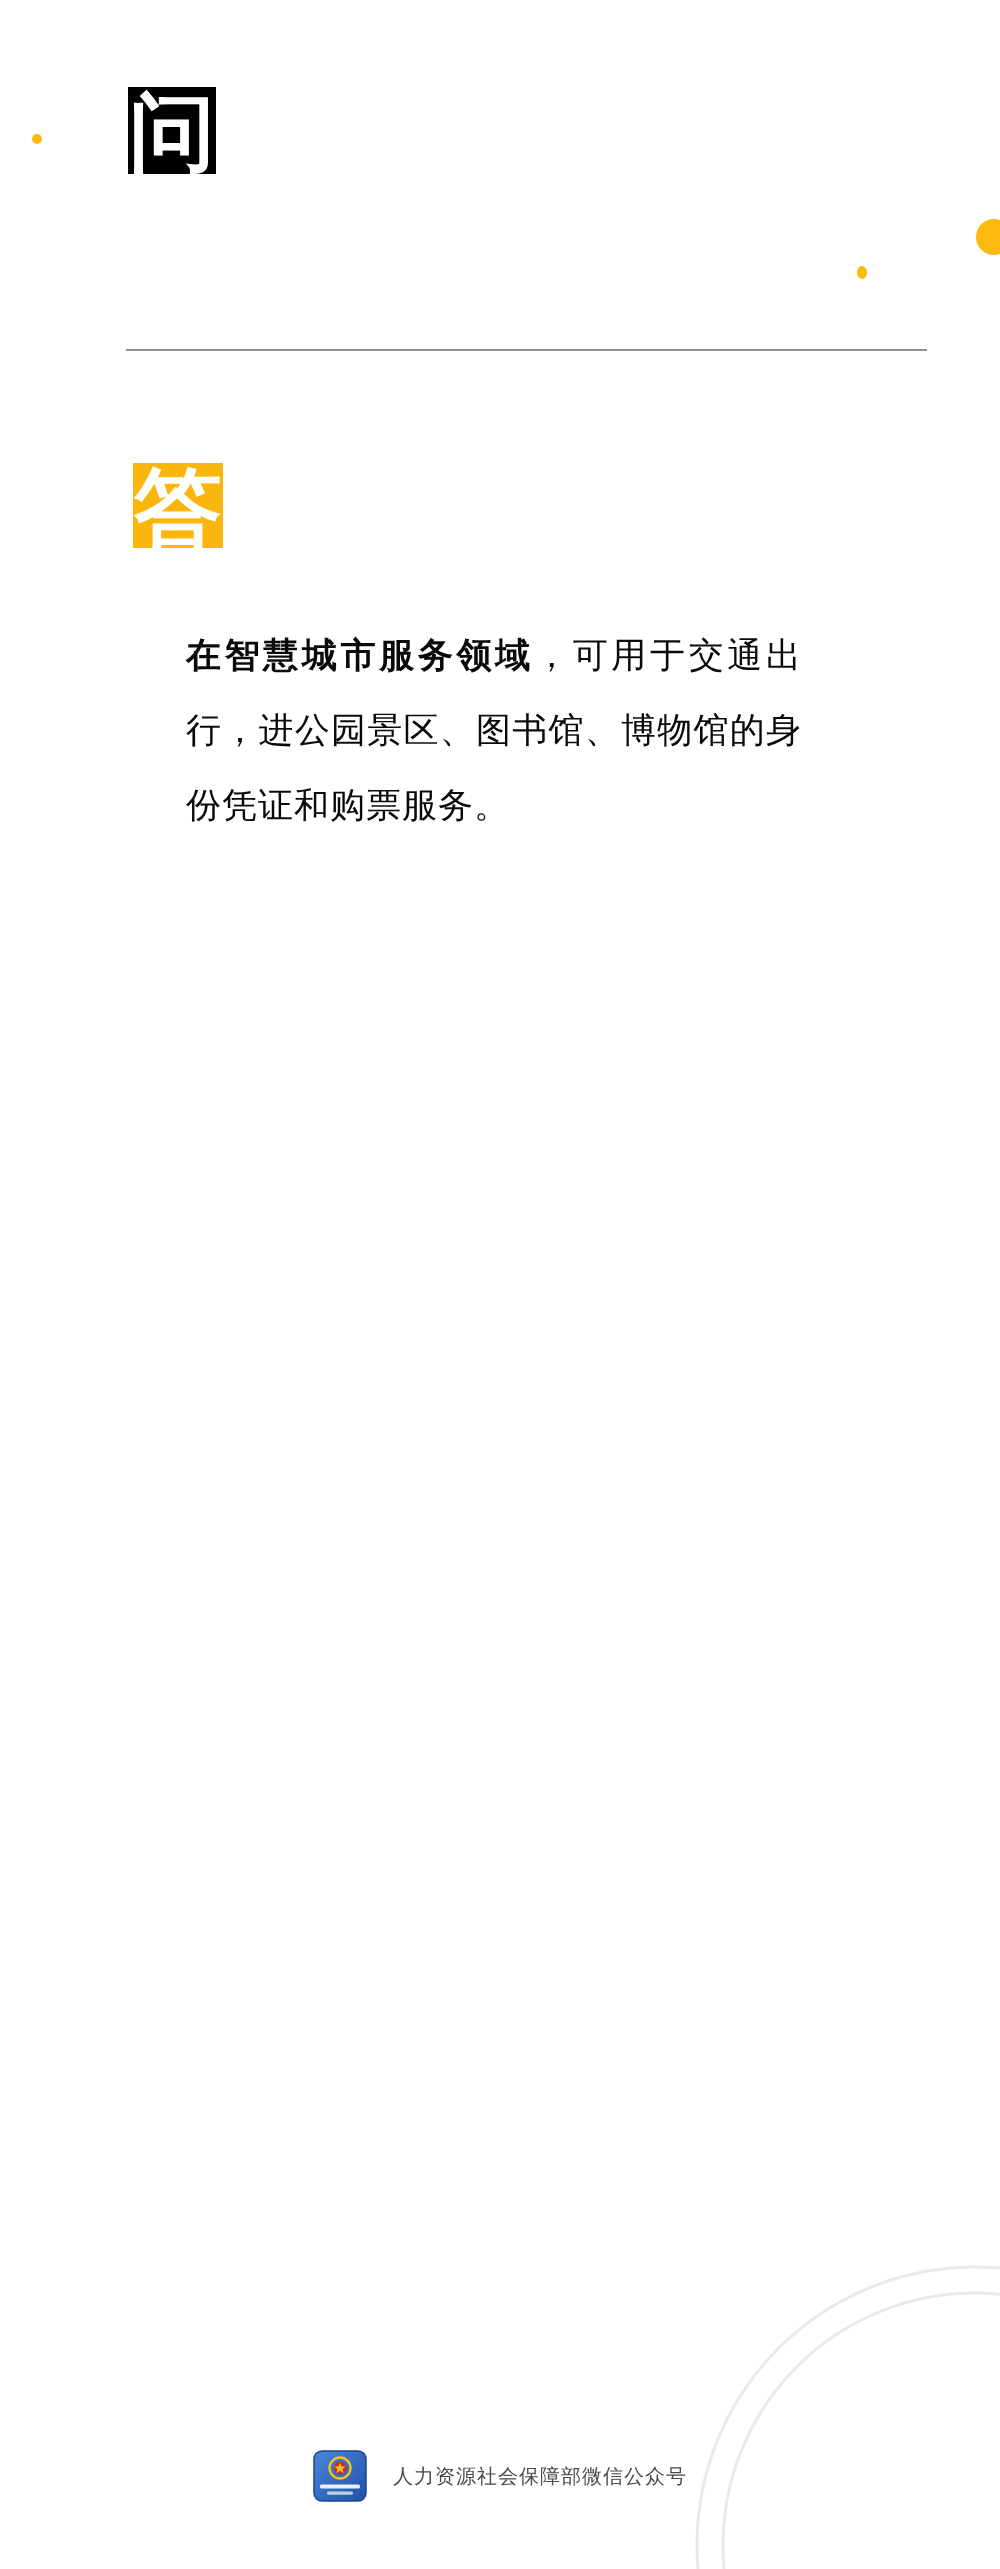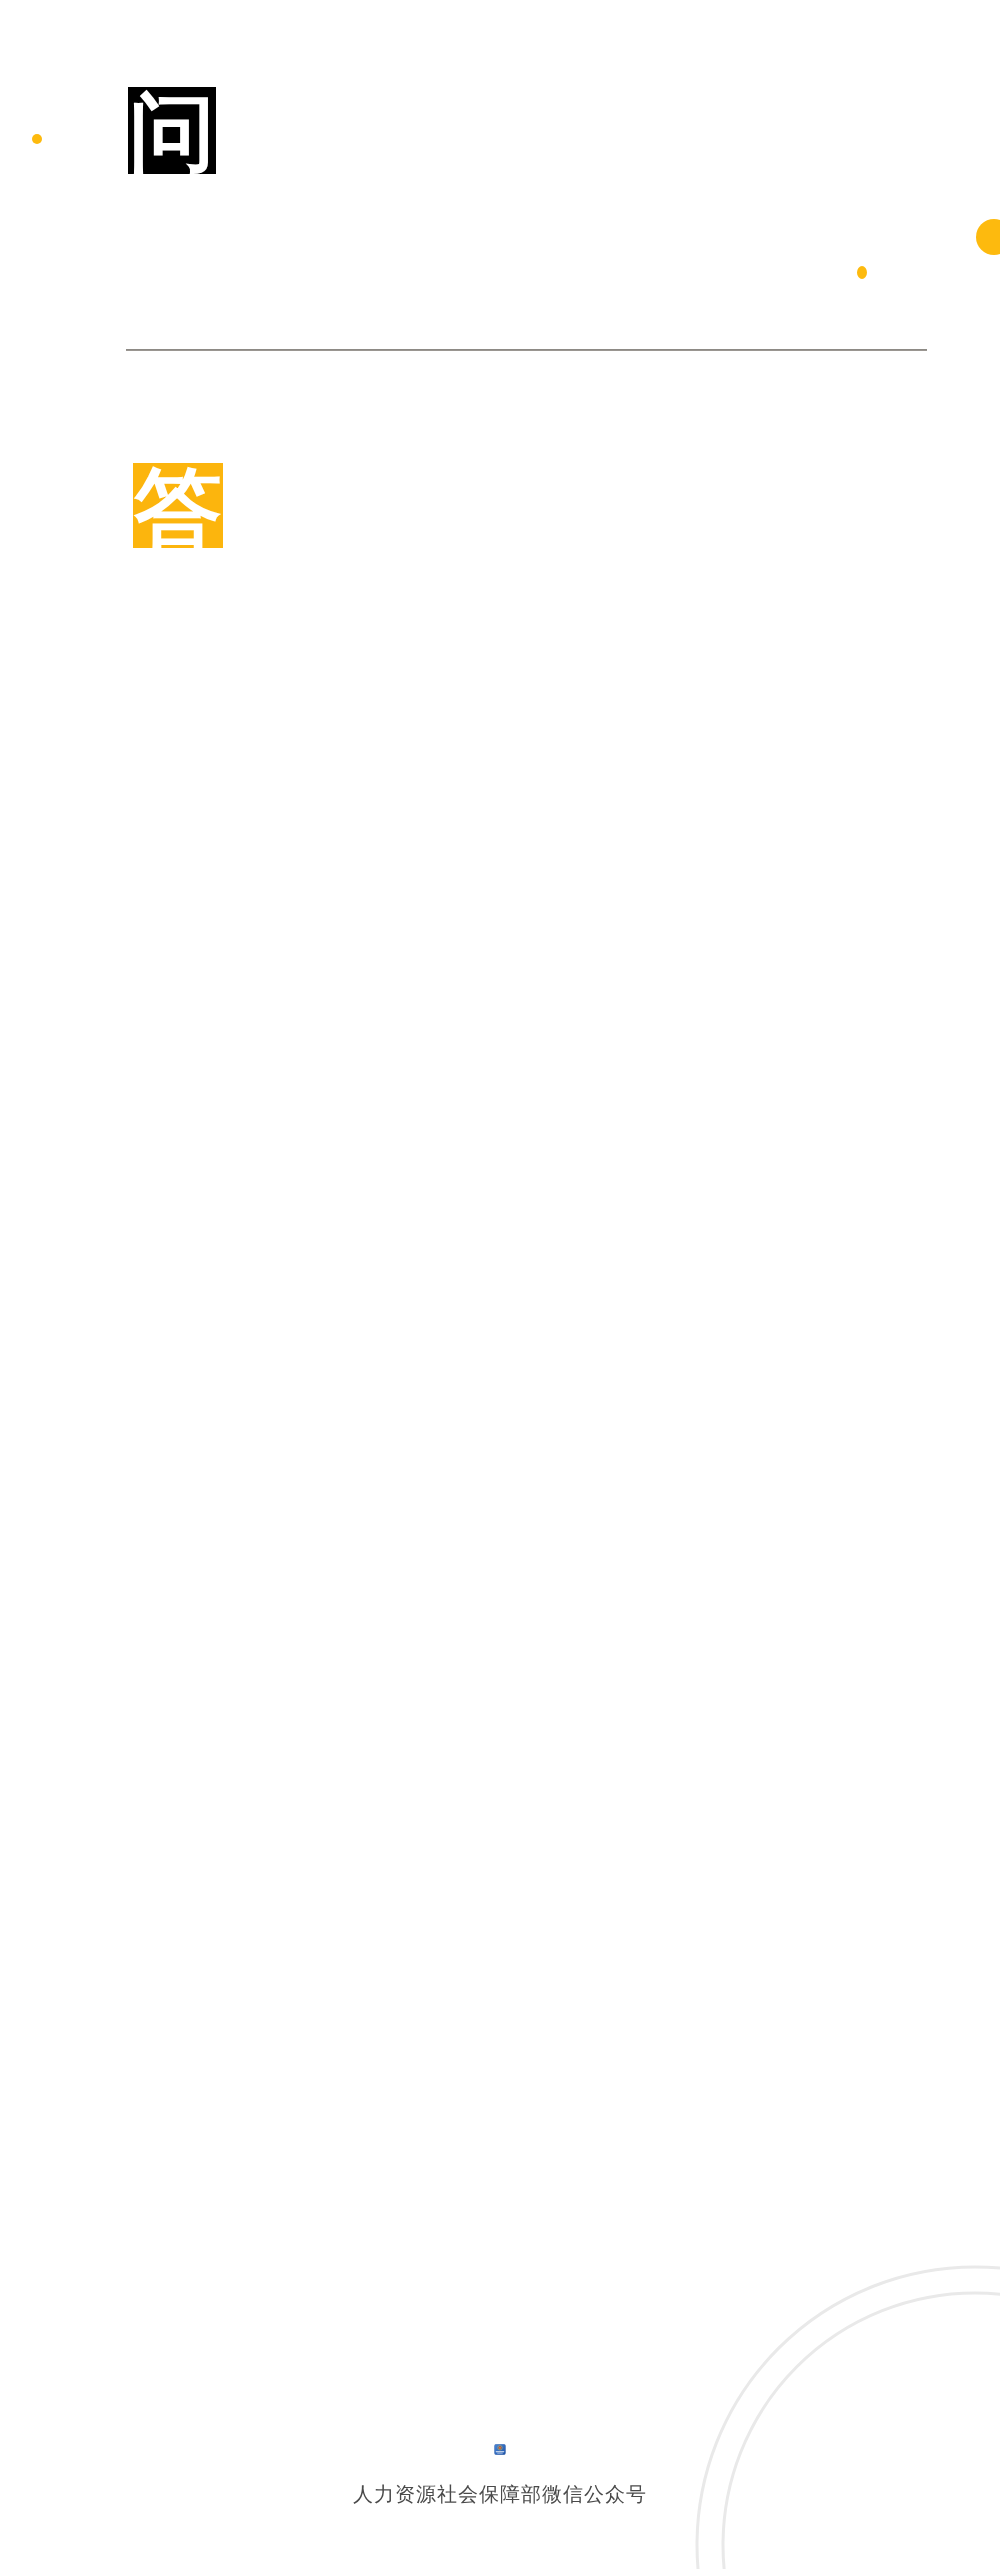--- a/index.html
+++ b/index.html
@@ -49,21 +49,21 @@
     font-size:35px;line-height:75px;
     text-align:justify;letter-spacing:1px;
   }
   .answer-body p{margin:0;padding:0;}
   .answer-body strong{font-weight:700;}
   
   .arcs{position:absolute;left:0;top:0;pointer-events:none;}
   
   .footer{
     position:absolute;left:0;top:2444px;width:1000px;height:64px;
-    display:flex;align-items:center;justify-content:center;gap:26px;flex-direction:column;
+    display:flex;align-items:center;justify-content:center;gap:26px;
   }
   .footer-icon{width:54px;height:52px;display:block;}
   .footer-label{
     color:#4a4a4a;font-size:20px;letter-spacing:1px;white-space:nowrap;
     font-family:"Liberation Sans",sans-serif;
   }
 </style>
 </head>
 <body>
 
@@ -78,20 +78,21 @@
   </div>
 
 
   <div class="divider"></div>
 
   <div class="a-badge">
     <span>答</span>
   </div>
 
   <div class="answer-body">
+    <p><strong>在智慧城市服务领域</strong><span>，可用于交通出行，进公园景区、图书馆、博物馆的身份凭证和购票服务。</span></p>
   </div>
 
   <svg class="arcs" width="1000" height="2569" viewBox="0 0 1000 2569" aria-hidden="true">
     <circle cx="975" cy="2545" r="278" fill="none" stroke="#e9e9e9" stroke-width="3"></circle>
     <circle cx="975" cy="2545" r="252" fill="none" stroke="#e9e9e9" stroke-width="3"></circle>
   </svg>
 
   <div class="footer">
     <svg class="footer-icon" viewBox="0 0 54 52" aria-hidden="true">
       <defs>

